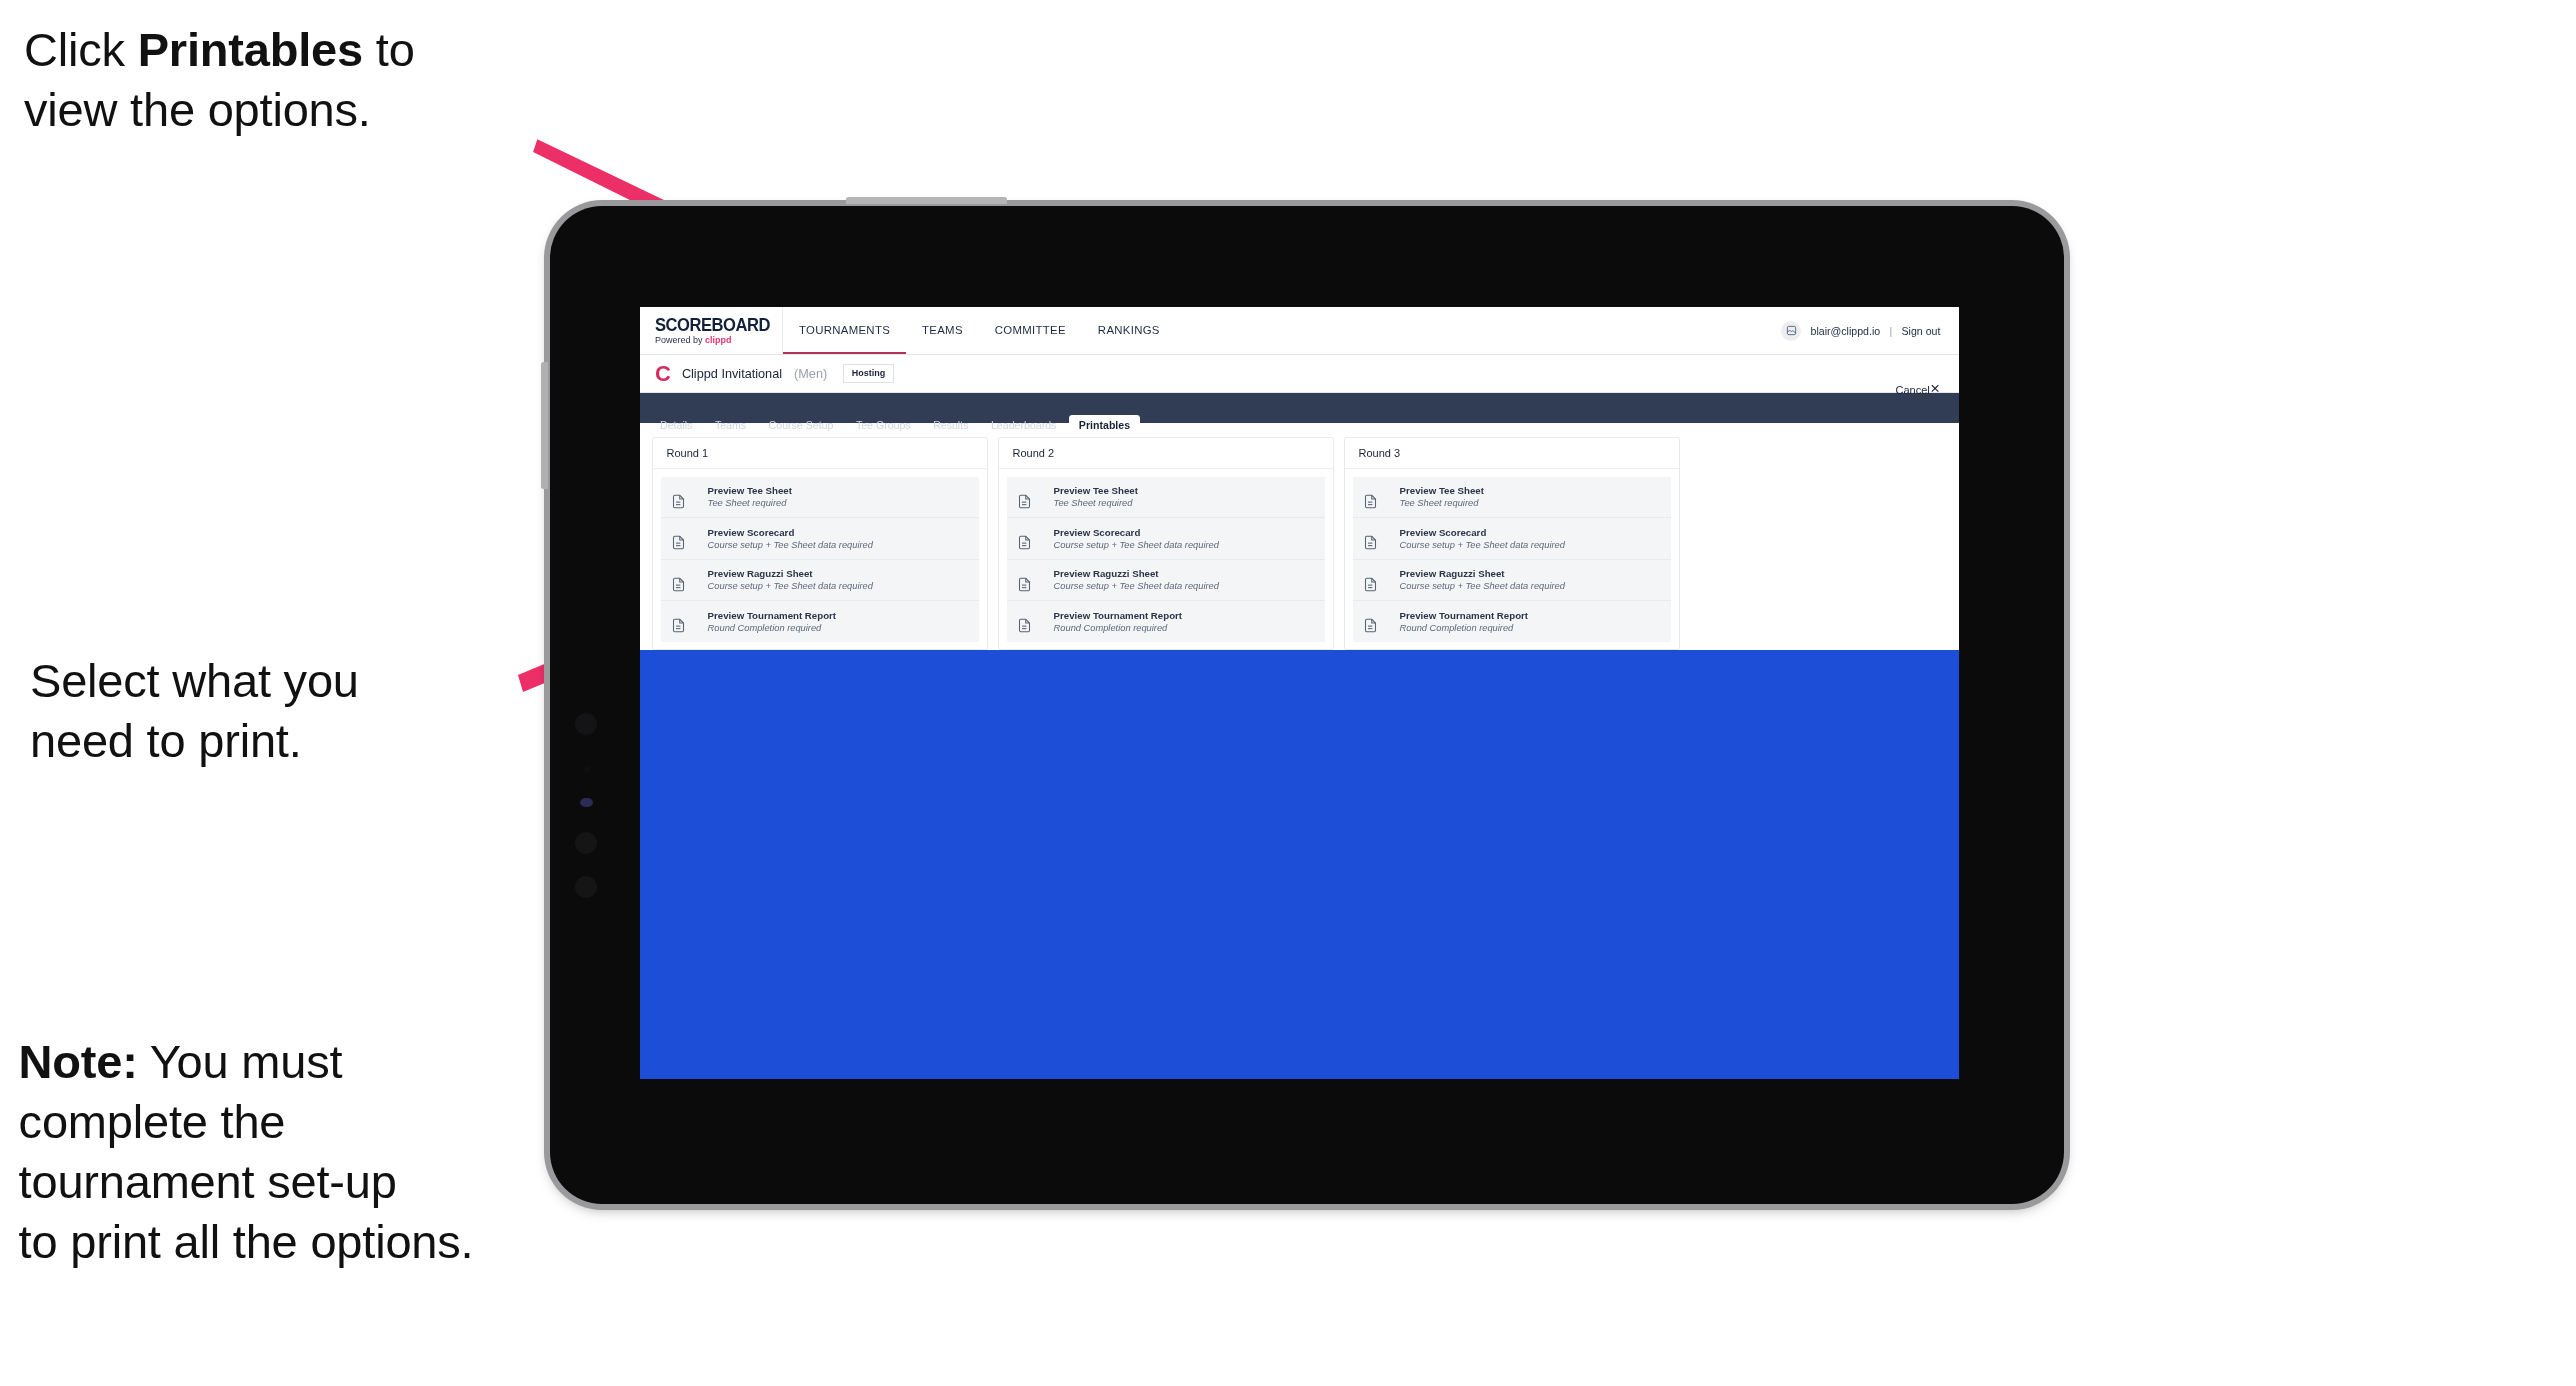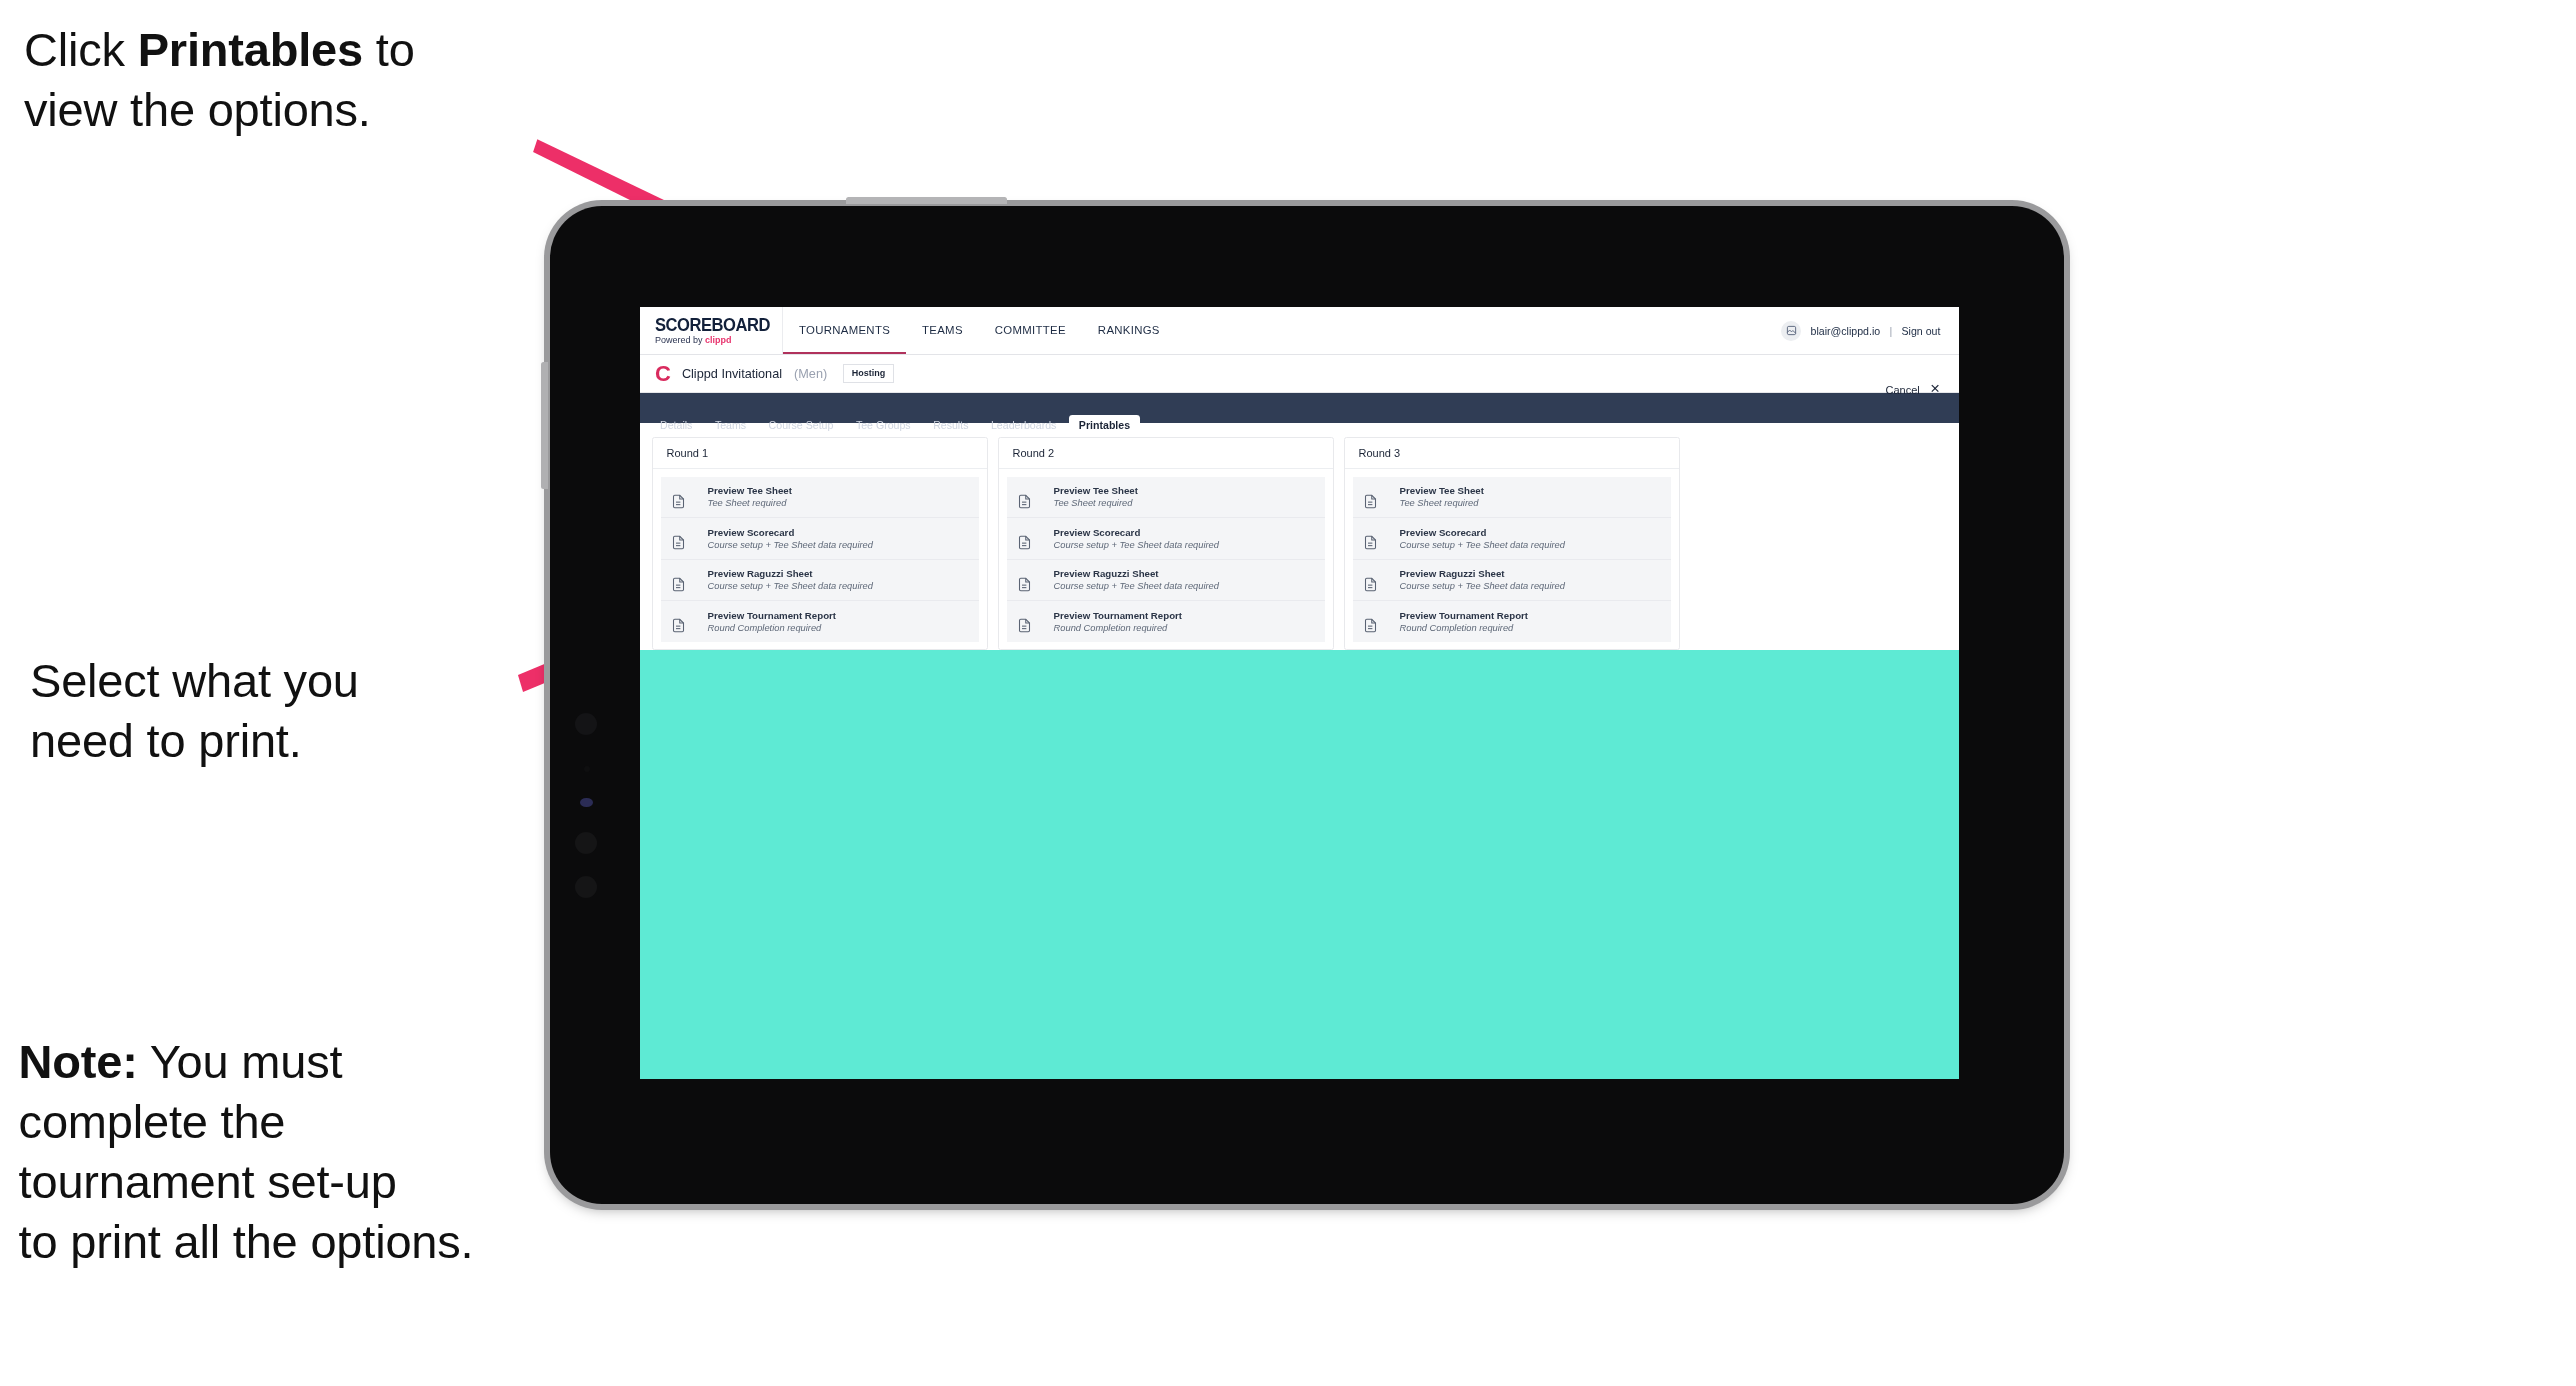--- a/index.html
+++ b/index.html
@@ -77,21 +77,21 @@
     border-radius: 2.5px 0 0 2.5px;
   }
 
   
   #screen {
     position: absolute;
     left: 90px;
     top: 101px;
     width: 1319px;
     height: 772px;
-    background: #5eead4;
+    background: #1d4ed8;
     overflow: hidden;
   }
 
   
   #topnav {
     height: 47px;
     background: #ffffff;
     border-bottom: 0.8px solid #e3e4e8;
     display: flex;
     align-items: stretch;
@@ -178,21 +178,21 @@
     font-size: 9px;
     font-weight: 700;
     color: #1b2436;
     border: 0.8px solid #dfe1e6;
     border-radius: 0;
     padding: 4.2px 7.6px;
     line-height: 1;
   }
   .cancel-btn {
     margin-left: auto;
-    display: flex; align-items: center; gap: 10px;
+    display: flex; align-items: center; gap: 0;
     font-size: 11px; color: #1b2436; cursor: pointer; margin-top: 32px;
   }
   .cancel-x { font-size: 12.7px; line-height: 1; }
 
   
   #sectiontabs {
     height: 30px;
     background: #303d55;
     display: flex;
     align-items: center;

